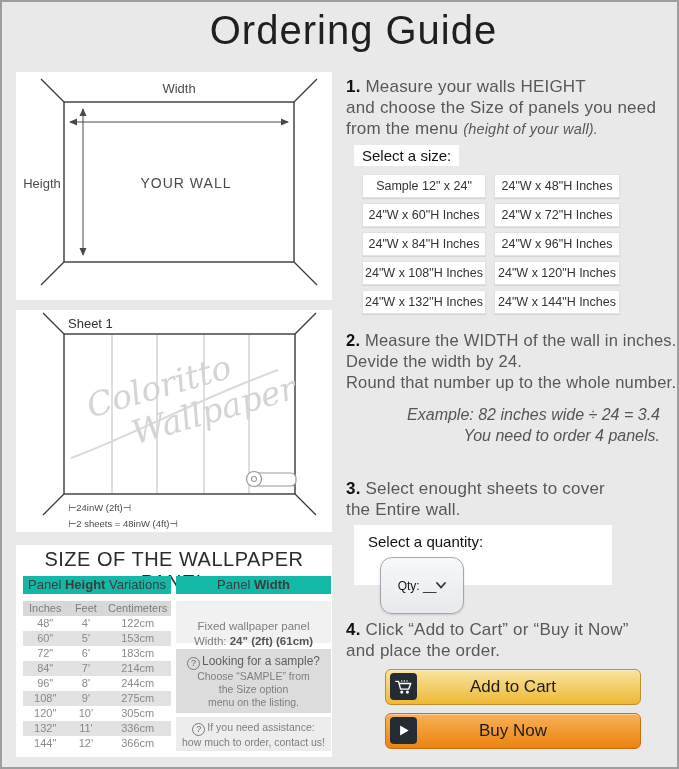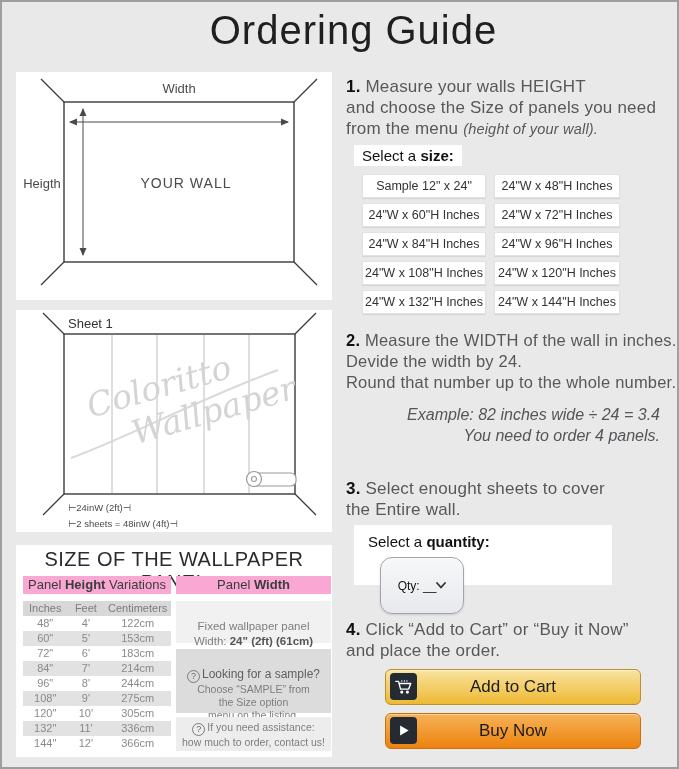--- a/index.html
+++ b/index.html
@@ -15,21 +15,21 @@
   
   .whitebox{background:#fff;}
   #wall-box{left:14px;top:70px;width:316px;height:228px;}
   #sheet-box{left:14px;top:308px;width:316px;height:222px;}
   
   .step{font-size:17px;line-height:21px;letter-spacing:.2px;color:#58585a;}
   .step b{color:#111;font-weight:bold;}
   .step .it{font-style:italic;font-size:14.5px;}
   #step1{left:344px;top:74px;width:330px;}
   #select-size-label{left:352px;top:143px;background:#fff;padding:2px 8px;font-size:15px;color:#111;}
-  #select-size-label b,#qty-label b{font-weight:bold;}
+  #select-size-label b,#qty-label b{font-weight:normal;}
   #size-grid{left:360px;top:172px;display:grid;grid-template-columns:124px 126px;gap:5px 8px;}
   .size-btn{background:#fff;border:1px solid #e2e2e2;box-shadow:0 1px 1px rgba(0,0,0,.08);
     height:22px;line-height:22px;text-align:center;font-size:12.5px;color:#333;white-space:nowrap;
     padding:0 2px;}
   #step2{left:344px;top:328px;width:332px;font-size:16.5px;}
   #example{left:360px;top:402px;width:298px;text-align:right;font-style:italic;
     font-size:16px;line-height:21px;color:#55555a;}
   #step3{left:344px;top:476px;width:330px;}
   #qty-box{left:352px;top:523px;width:258px;height:60px;background:#fff;}
   #qty-label{position:absolute;left:14px;top:8px;font-size:15px;color:#111;}
@@ -43,33 +43,33 @@
   #add-cart-btn{top:667px;background:linear-gradient(#f8e3a0,#eeb933);border:1px solid #bb8f2d;
     box-shadow:inset 0 1px 0 #fcf0c8;}
   #buy-now-btn{top:711px;background:linear-gradient(#f7b257,#ec820e);border:1px solid #c96f12;
     box-shadow:inset 0 1px 0 #fbd2a1;}
   .btn-icon{position:absolute;left:4px;top:3px;width:27px;height:27px;background:#252b33;
     border-radius:4px;display:flex;align-items:center;justify-content:center;}
   
   #panel-section{left:14px;top:543px;width:316px;height:212px;background:#fff;}
   #panel-title{position:absolute;left:0;top:3px;width:100%;text-align:center;
     font-size:20px;letter-spacing:.5px;color:#2c2c2c;}
-  .hdr-bar{position:absolute;top:31px;height:18px;background:#f9a8d4;color:#3c3c3c;
+  .hdr-bar{position:absolute;top:31px;height:18px;background:#14b8a6;color:#3c3c3c;
     font-size:13px;text-align:center;line-height:18px;}
   .hdr-bar b{font-weight:bold;}
   #hdr-left{left:7px;width:148px;}
   #hdr-right{left:160px;width:155px;}
   #ht-table{position:absolute;left:7px;top:56px;width:148px;font-size:11px;color:#8a8a8a;}
   .trow{display:grid;grid-template-columns:30% 25% 45%;height:15px;line-height:15px;text-align:center;}
   .trow.head{background:#d8d8d8;color:#7d7d7d;}
   .trow.alt{background:#e2e2e2;}
   .note{position:absolute;left:160px;width:155px;text-align:center;color:#7e7e7e;}
   #fixed-box{top:56px;height:42px;background:#f1f1f1;font-size:11.5px;line-height:15px;padding-top:18px;box-sizing:border-box;}
   #fixed-box b{color:#555;}
-  #sample-box{top:104px;height:64px;background:#dcdcdc;font-size:10.5px;line-height:13px;padding-top:17px;box-sizing:border-box;}
+  #sample-box{top:104px;height:64px;background:#dcdcdc;font-size:10.5px;line-height:13px;padding-top:4px;box-sizing:border-box;}
   #sample-box .nt{font-size:12px;color:#5f5f5f;line-height:16px;}
   #assist-box{top:172px;height:34px;background:#ededed;font-size:10.5px;line-height:13px;padding-top:4px;box-sizing:border-box;}
   .qicon{display:inline-block;width:11px;height:11px;border:1px solid #7a7a7a;border-radius:50%;
     font-size:9px;line-height:11px;text-align:center;color:#6a6a6a;vertical-align:-1px;margin-right:2px;}
   svg text{font-family:"Liberation Sans","DejaVu Sans",sans-serif;}
   .wm{font-family:"DejaVu Serif",serif;font-style:italic;}
 </style>
 </head>
 <body>
 

